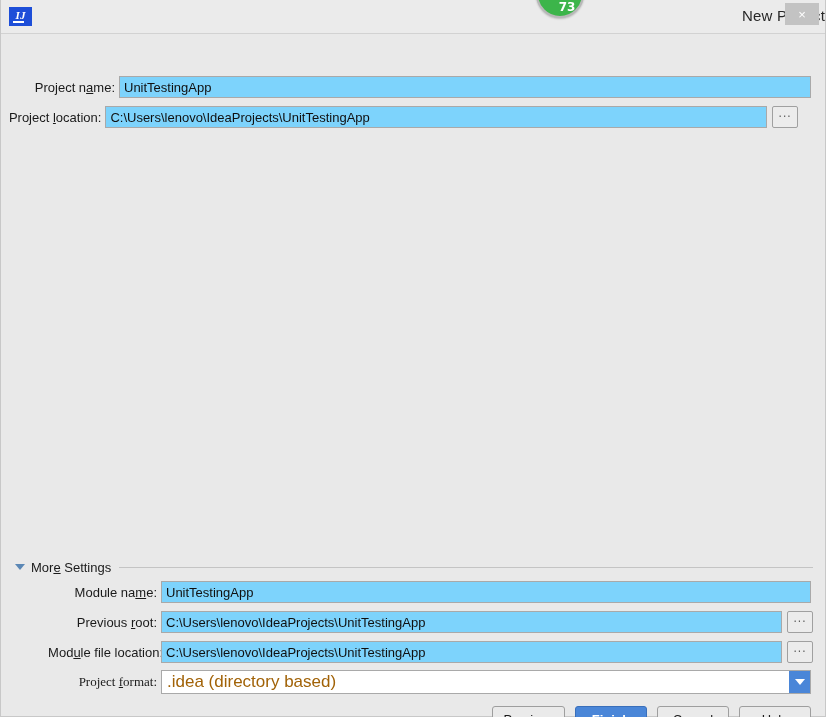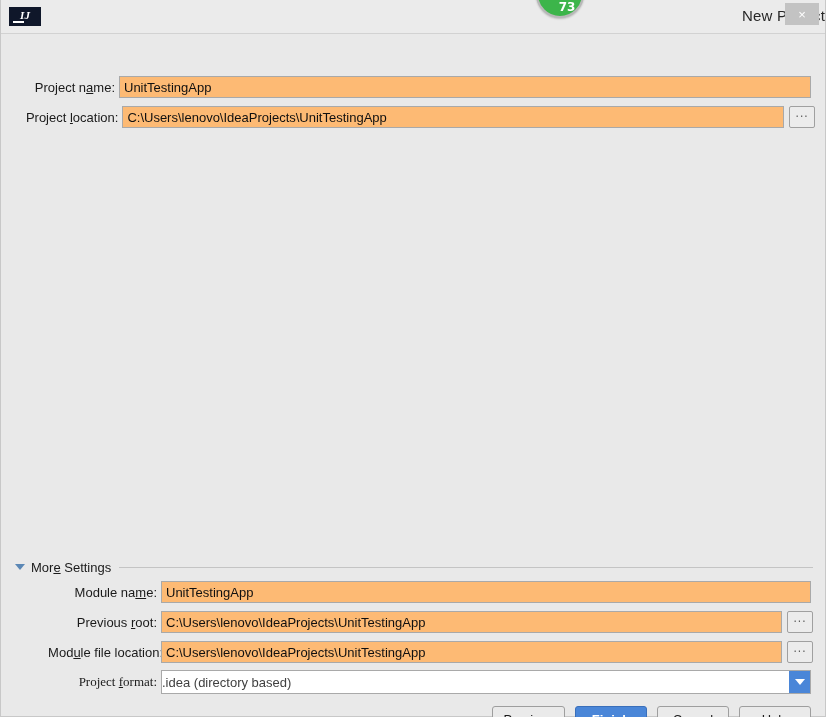--- a/index.html
+++ b/index.html
@@ -34,23 +34,23 @@
   #titlebar {
     position: relative;
     height: 33px;
     background: #ebebeb;
     border-bottom: 1px solid #d2d2d2;
   }
   #app-icon {
     position: absolute;
     left: 8px;
     top: 7px;
-    width: 32px;
+    width: 23px;
     height: 19px;
-    background: #0f172a;
+    background: #1d4ed8;
     display: flex;
     align-items: center;
     justify-content: center;
     font-style: italic;
   }
   #app-icon .ij-glyph {
     color: #ffffff;
     font-family: "Liberation Serif", serif;
     font-size: 11px;
     font-weight: bold;
@@ -135,21 +135,21 @@
     font-size: 13px;
     color: #1a1a1a;
     white-space: nowrap;
     text-align: right;
   }
   .form-label u {
     text-decoration: underline;
   }
 
   .text-field {
-    background: #fdba74;
+    background: #7dd3fc;
     border: 1px solid #a9a9a9;
     box-sizing: border-box;
     height: 22px;
     display: flex;
     align-items: center;
     padding: 8px 4px;
     font-size: 13px;
     color: #101010;
     overflow: hidden;
     white-space: nowrap;
@@ -180,21 +180,21 @@
 
   
   #row-project-name { left: 20px; top: 42px; width: 790px; }
   #row-project-name .form-label { width: 94px; }
   #project-name-input {
     margin-left: 4px;
     width: 692px;
   }
 
   
-  #row-project-location { left: 24px; top: 72px; width: 790px; }
+  #row-project-location { left: 7px; top: 72px; width: 790px; }
   #row-project-location .form-label { width: 94px; }
   #project-location-input {
     margin-left: 4px;
     width: 666px;
   }
   #project-location-browse { margin-left: 5px; }
 
   
   #more-settings-header {
     position: absolute;
@@ -249,22 +249,23 @@
     height: 24px;
     box-sizing: border-box;
     background: #ffffff;
     border: 1px solid #a9a9a9;
     display: flex;
     align-items: center;
     position: relative;
     cursor: pointer;
   }
   .combo-value {
-    font-size: 13px;
-    color: #404040;
+    padding-left: 5px;
+    font-size: 17px;
+    color: #a16207;
     flex: 1;
     white-space: nowrap;
     overflow: hidden;
   }
   .combo-arrow-btn {
     width: 21px;
     height: 22px;
     background: #4a86d8;
     display: flex;
     align-items: center;

